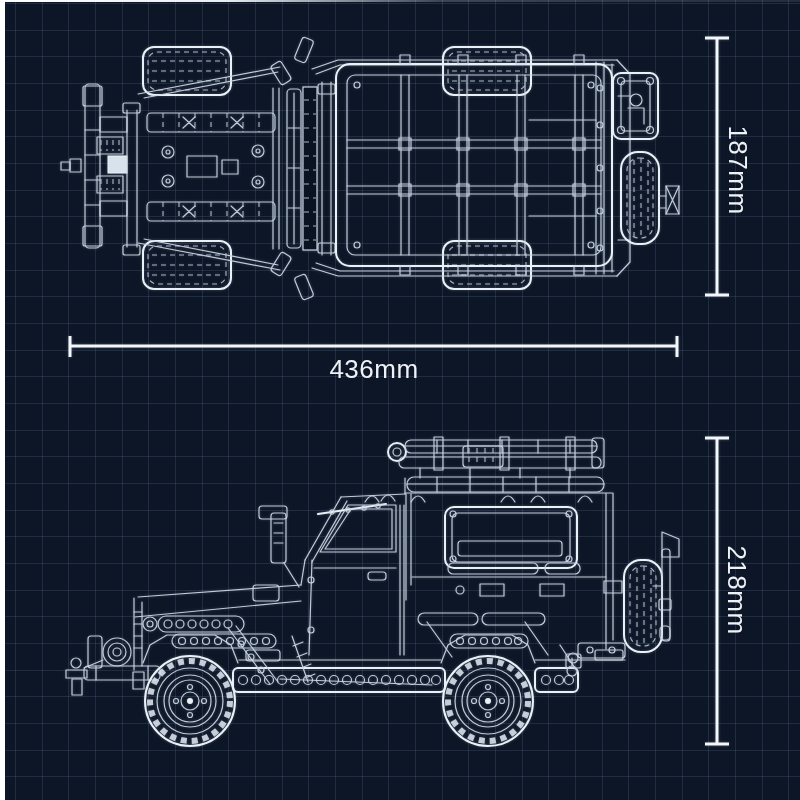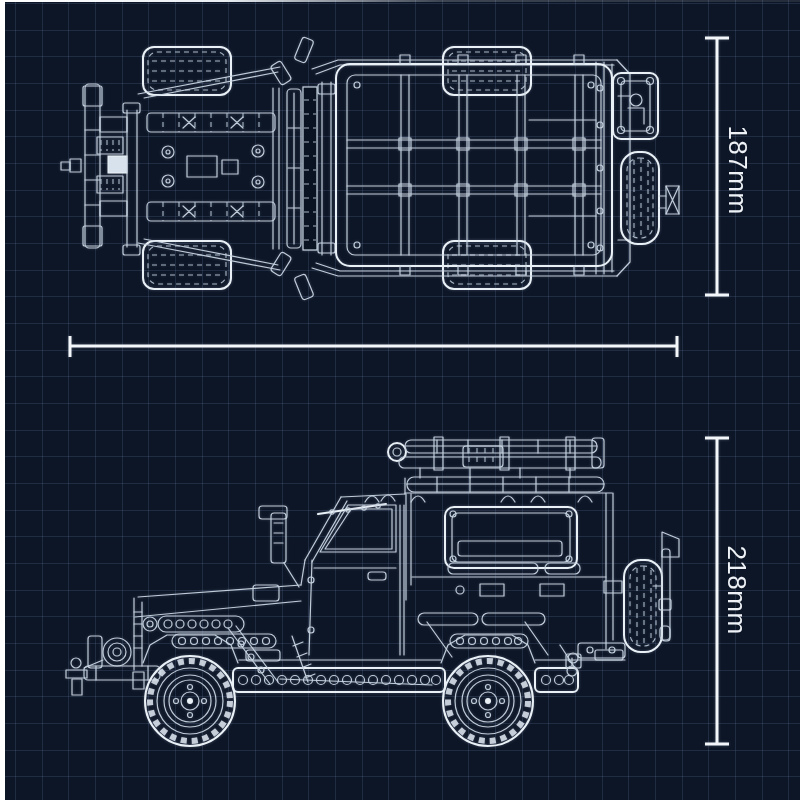--- a/index.html
+++ b/index.html
@@ -379,15 +379,16 @@
       </g>
       <g>
         <path class="dim" d="M705,38 H729 M705,295 H729 M717,38 V295"></path>
       </g>
       <g>
         <path class="dim" d="M705,438 H729 M705,744 H729 M717,438 V744"></path>
       </g>
     </g>
   </svg>
 
+  <div class="dim-label" id="lbl-w436">436mm</div>
   <div class="dim-label" id="lbl-h187">187mm</div>
   <div class="dim-label" id="lbl-h218">218mm</div>
 </div>
 
 </body></html>

